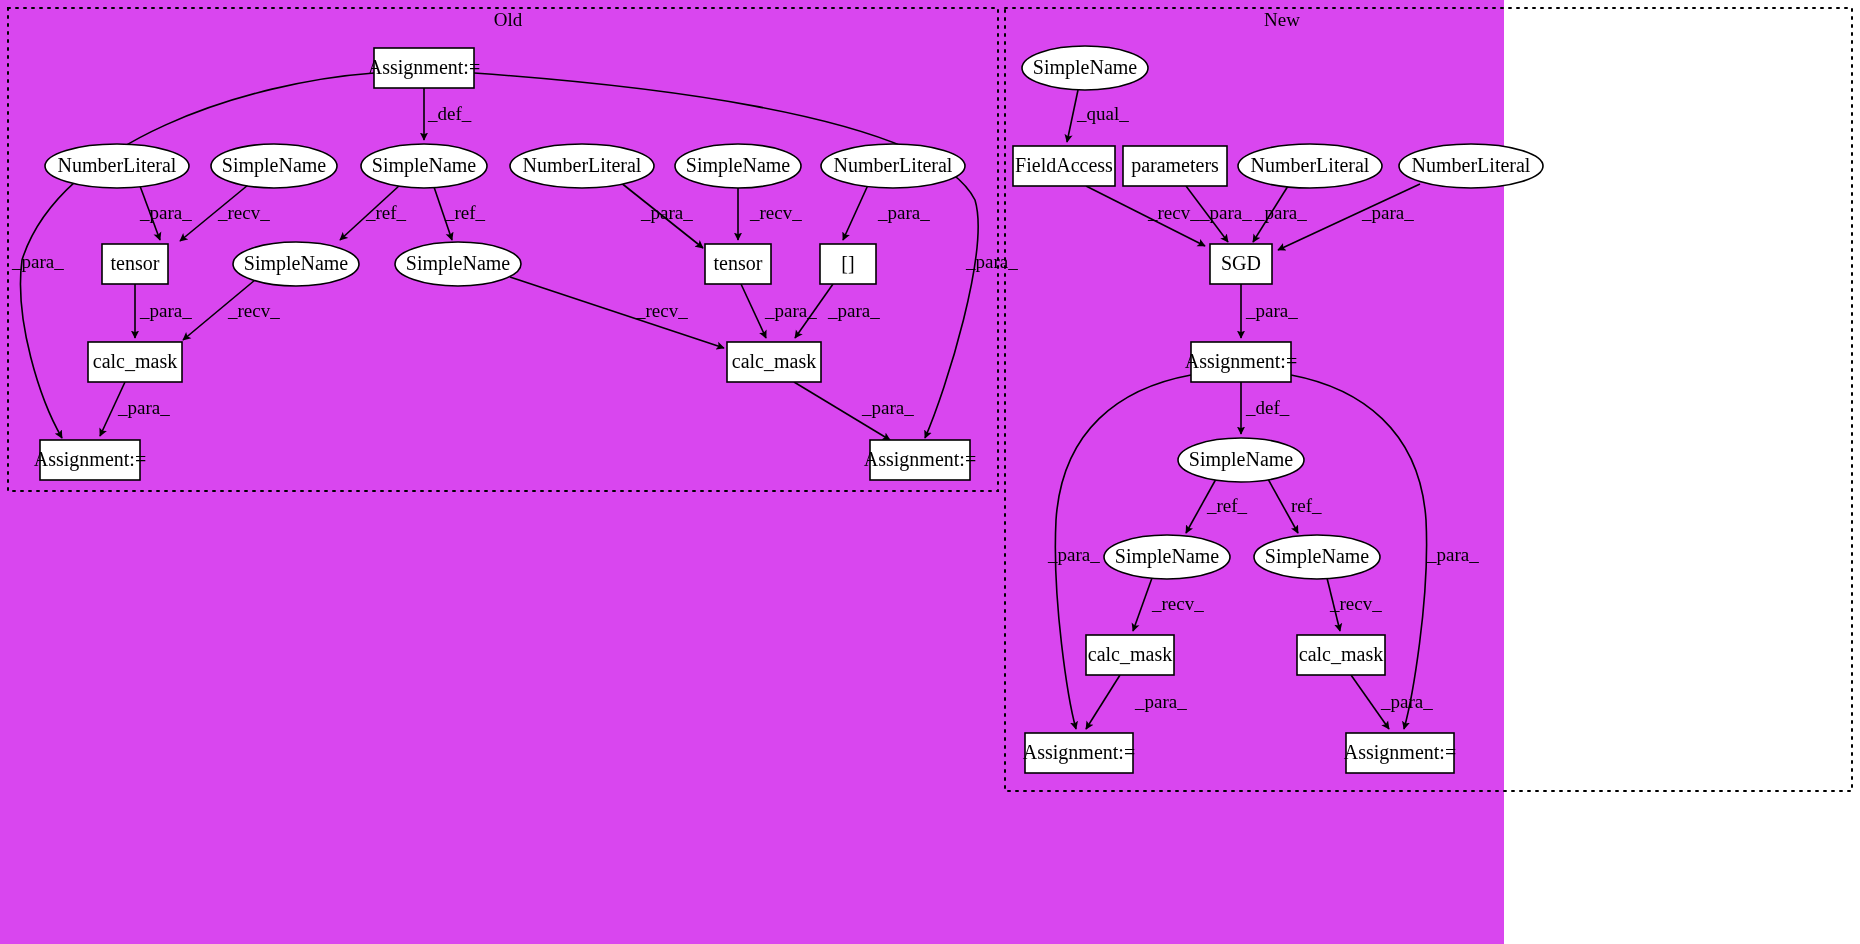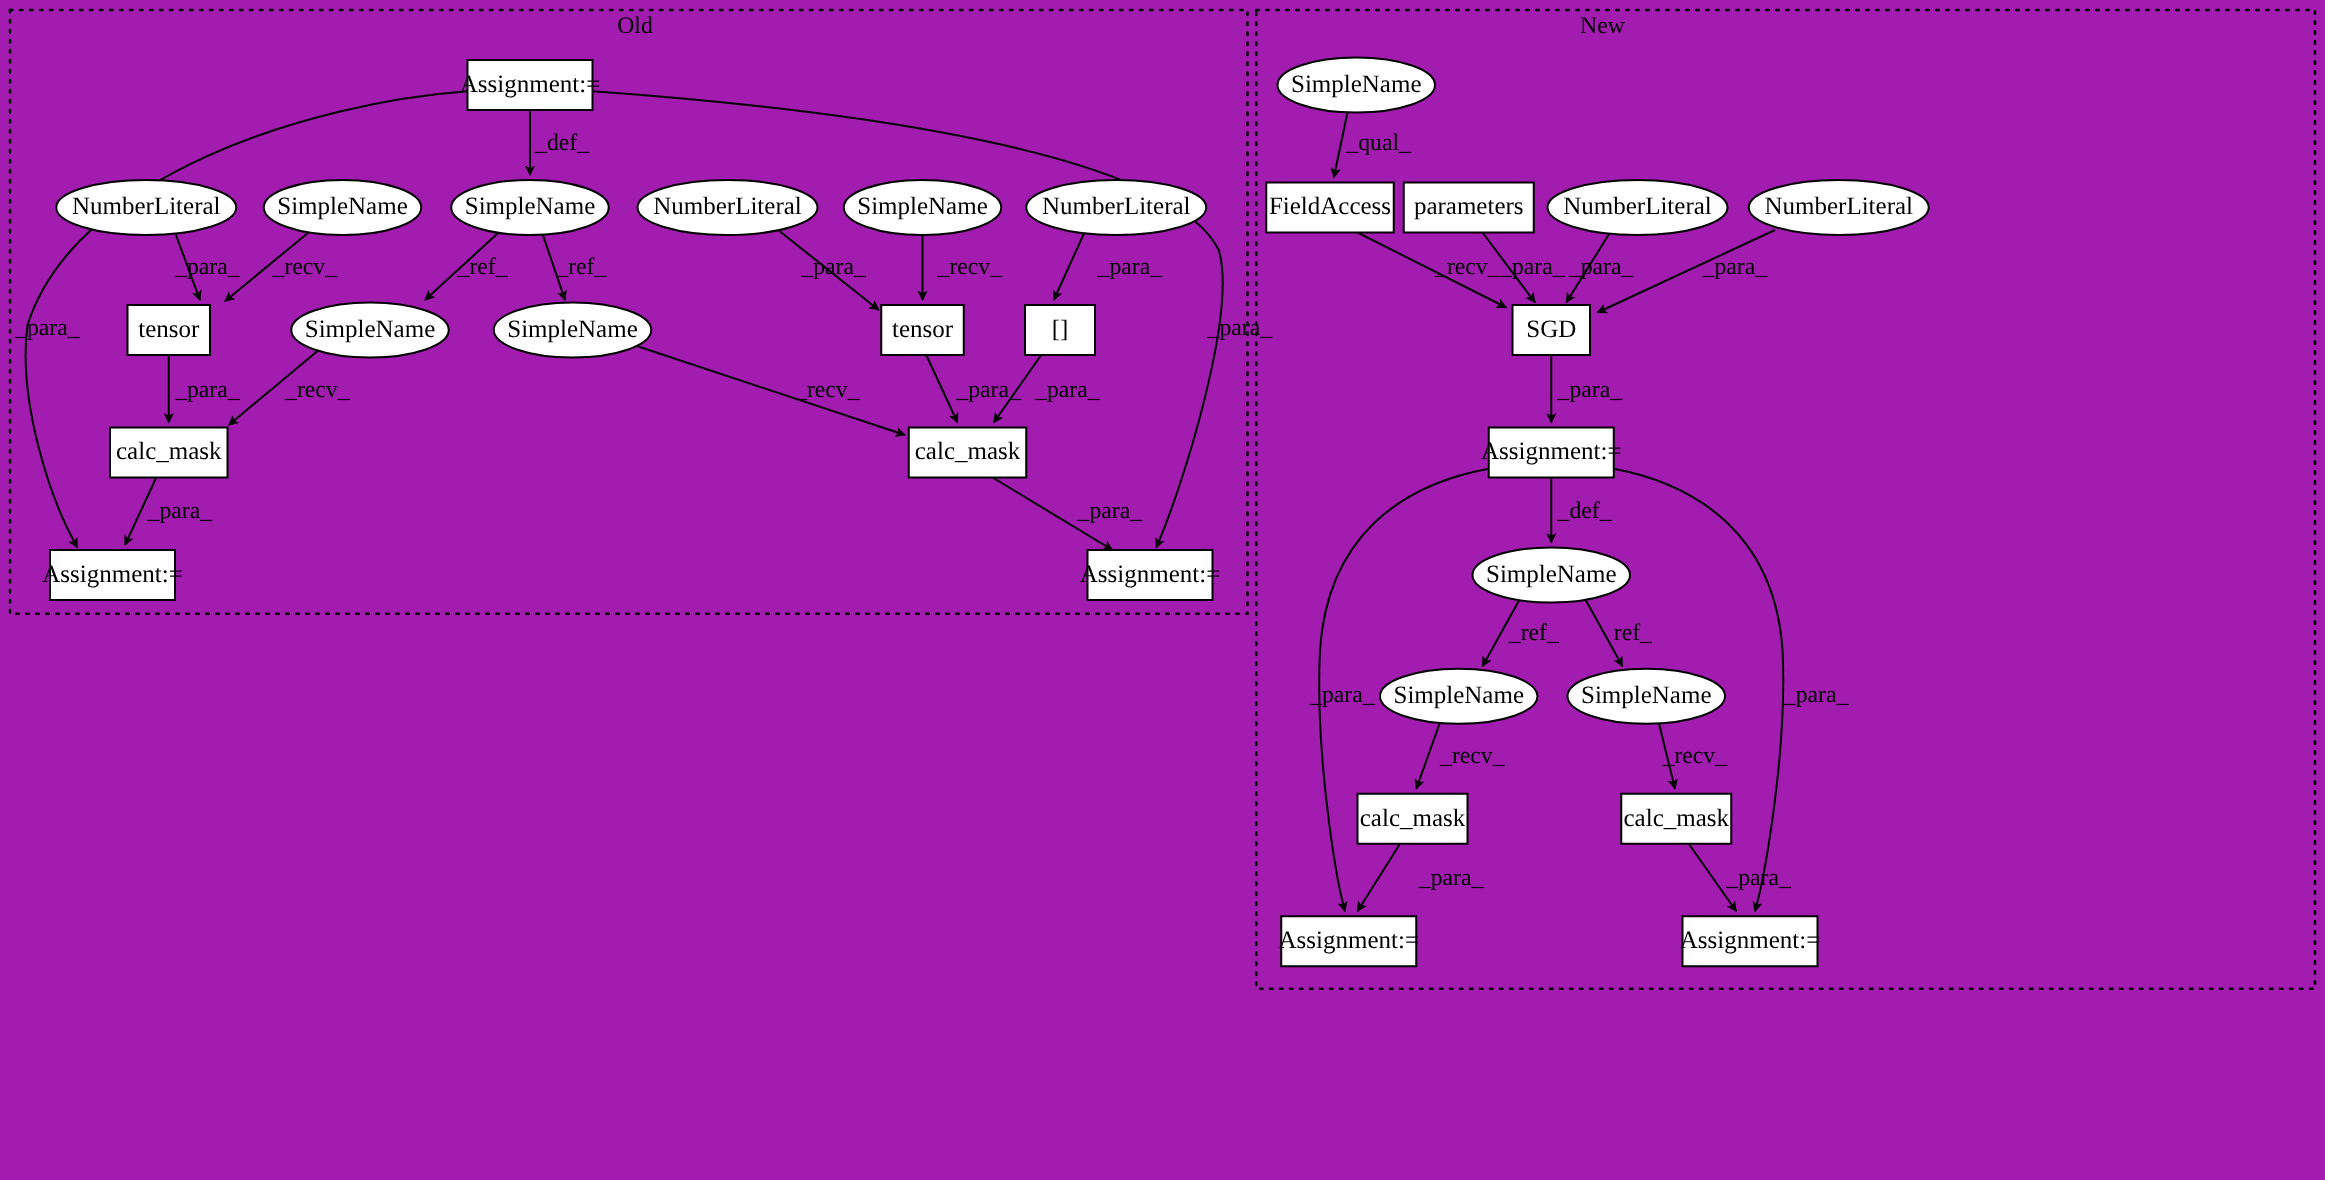--- a/index.html
+++ b/index.html
@@ -2,23 +2,23 @@
 <html><head>
 <meta charset="utf-8">
 <style>
   html, body {
     margin: 0;
     padding: 0;
     background: #ffffff;
   }
   #canvas {
     position: relative;
-    width: 1860px;
+    width: 1504px;
     height: 944px;
-    background: #a21caf;
+    background: #d946ef;
     font-family: "Liberation Serif", "DejaVu Serif", serif;
   }
   svg#graph {
     position: absolute;
     left: 0;
     top: 0;
     width: 1860px;
     height: 944px;
   }
   .cluster-box {

